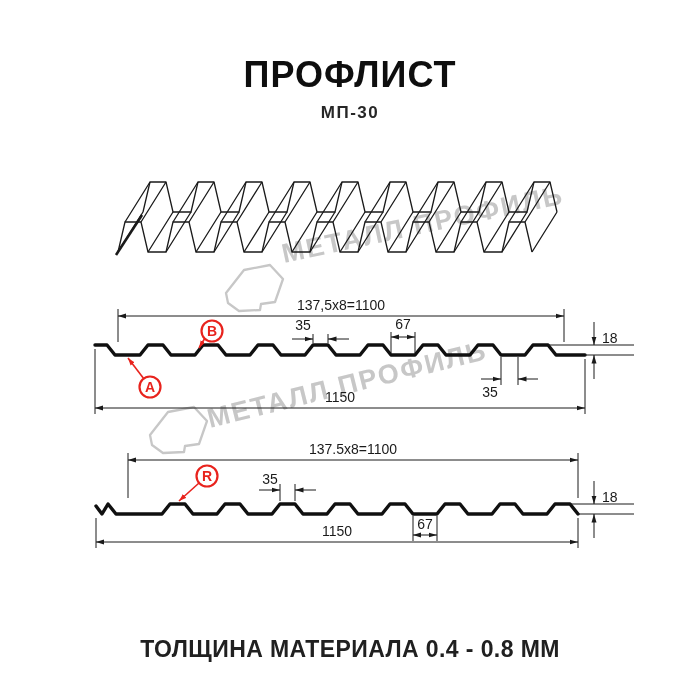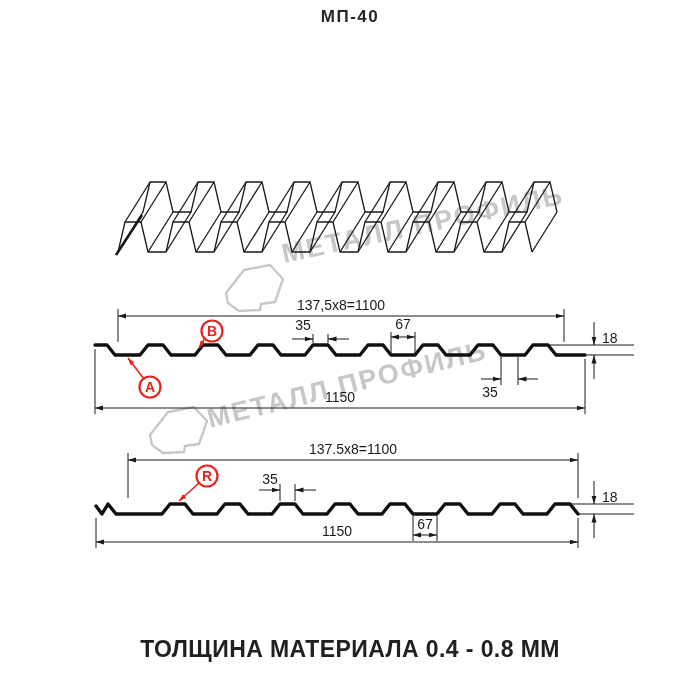--- a/index.html
+++ b/index.html
@@ -24,21 +24,22 @@
   .wmt{font-family:"Liberation Sans",sans-serif;font-size:27px;font-weight:bold;
        fill:#c7c7c7;letter-spacing:2px;}
   .wml{fill:none;stroke:#c7c7c7;stroke-width:2.3;stroke-linejoin:round;}
 </style>
 </head>
 <body>
 
 <div class="page">
 
   <div class="hdr">
-    <div class="sub">МП-40</div>
+    <h1>ПРОФЛИСТ</h1>
+    <div class="sub">МП-30</div>
   </div>
 
   <svg id="art" width="700" height="700" viewBox="0 0 700 700">
     <defs>
       <marker id="ae" markerWidth="9" markerHeight="6" refX="8.5" refY="3" orient="auto" markerUnits="userSpaceOnUse">
         <path d="M0 0.5 L8.5 3 L0 5.5 Z" fill="#1a1a1a"></path>
       </marker>
       <marker id="as" markerWidth="9" markerHeight="6" refX="0.5" refY="3" orient="auto" markerUnits="userSpaceOnUse">
         <path d="M8.5 0.5 L0.5 3 L8.5 5.5 Z" fill="#1a1a1a"></path>
       </marker>

